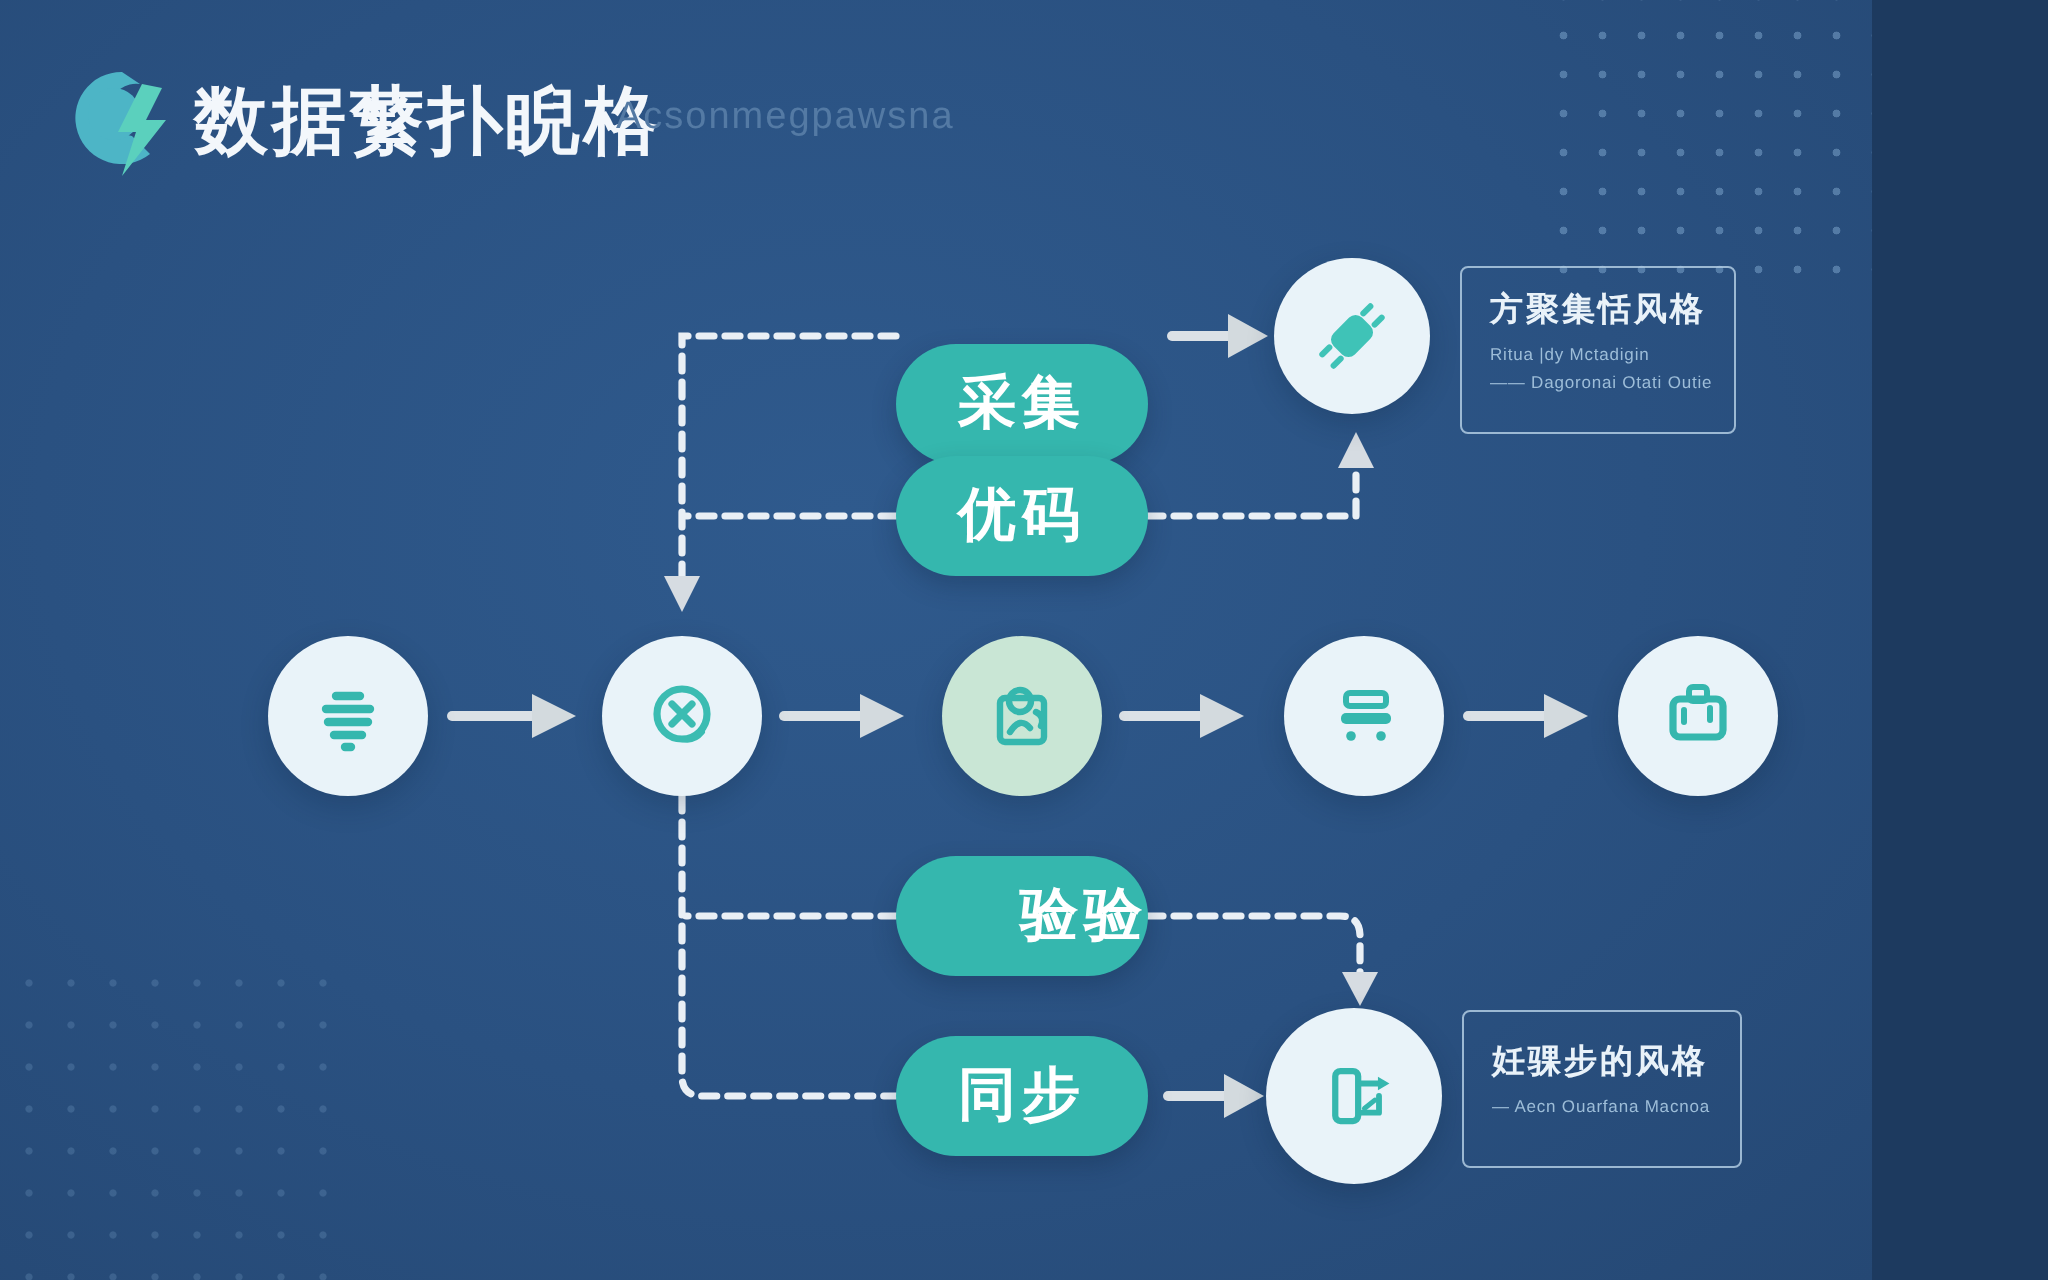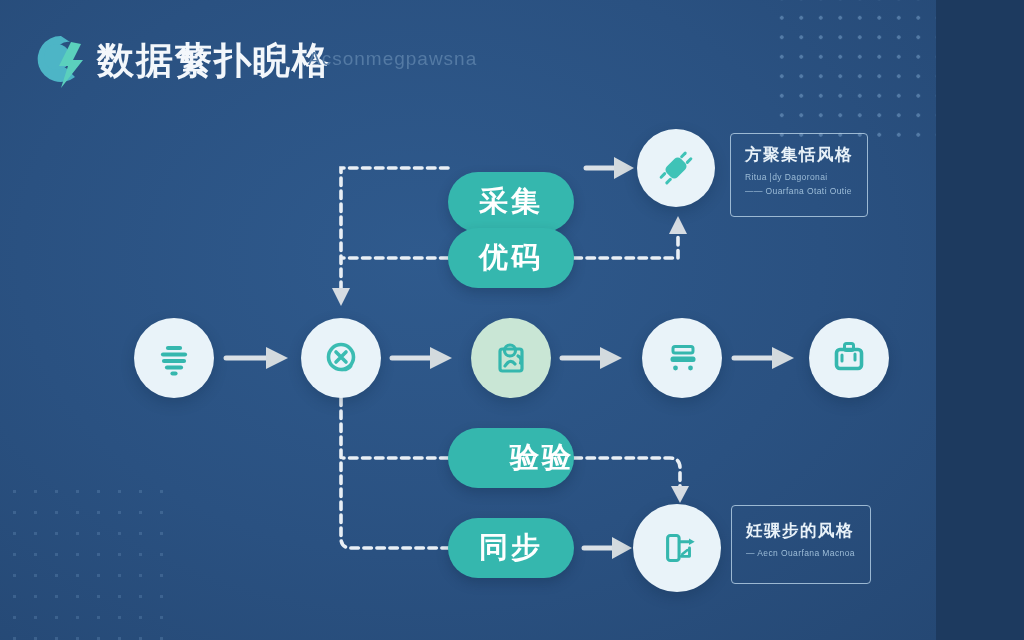--- a/index.html
+++ b/index.html
@@ -217,22 +217,22 @@
         <line x1="27" y1="18" x2="37" y2="18" stroke-width="2.8"></line>
         <polygon points="35.5,14.8 41,18 35.5,21.2" fill="#35b7ae" stroke="none"></polygon>
         <path d="M36,24 v8 h-8" stroke-width="2.8"></path>
         <path d="M29,30 l5,-4" stroke-width="2.4"></path>
       </svg>
     </span>
   </div>
 
   <div class="note" style="left:730px;top:133px;width:138px;height:84px;">
     <div class="note-title">方聚集恬风格</div>
-    <div class="note-line">Ritua |dy Dagoronai</div>
-    <div class="note-line">—— Ouarfana Otati Outie</div>
+    <div class="note-line">Ritua |dy Mctadigin</div>
+    <div class="note-line">—— Dagoronai Otati Outie</div>
   </div>
 
   <div class="note" style="left:731px;top:505px;width:140px;height:79px;padding-top:14px;">
     <div class="note-title">妊骒步的风格</div>
     <div class="note-line">— Aecn Ouarfana Macnoa</div>
   </div>
 
 </div>
 
 </body></html>

